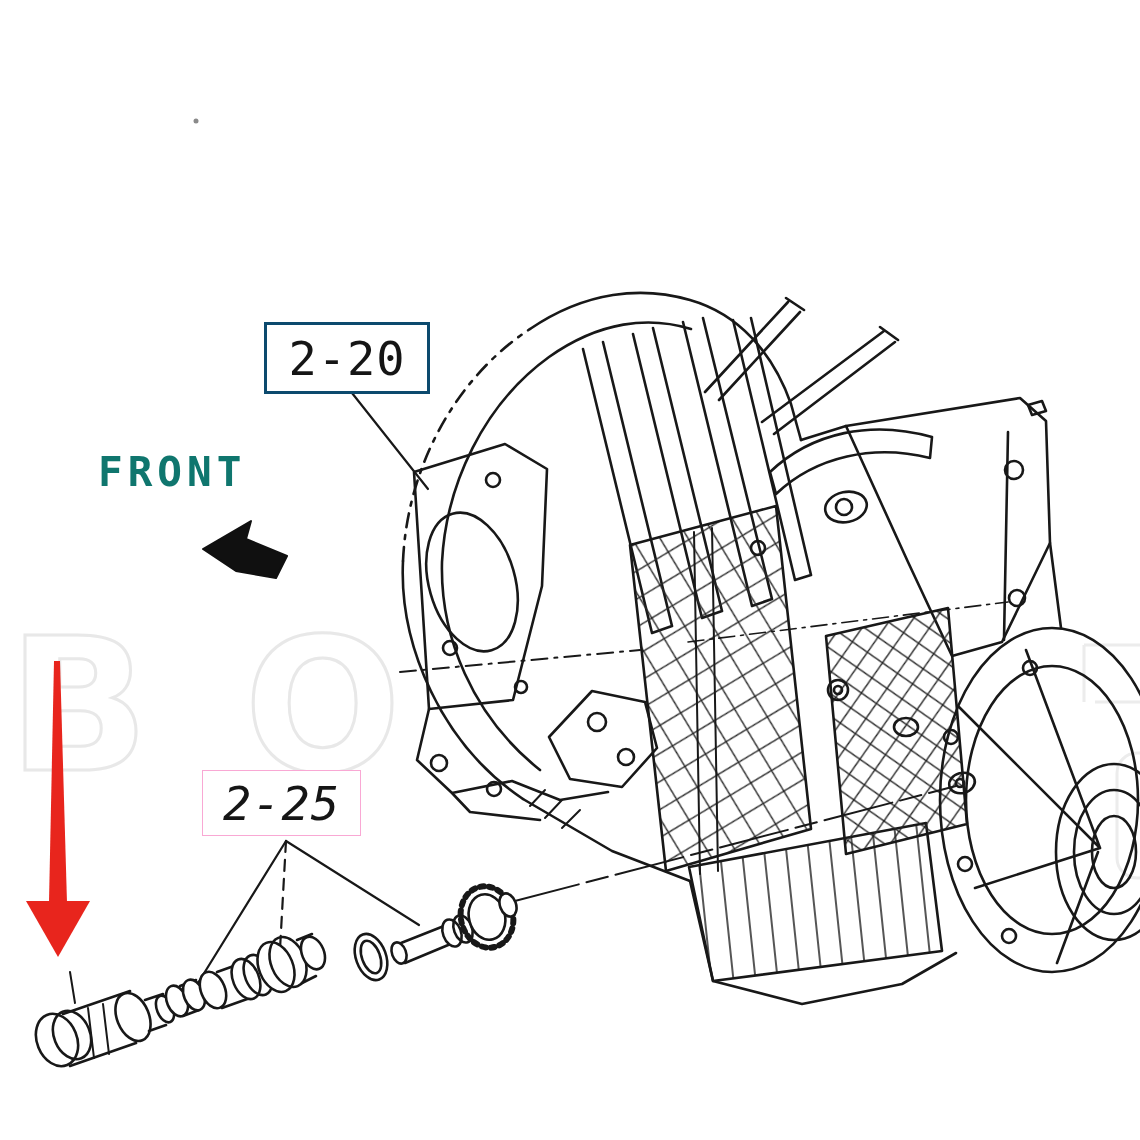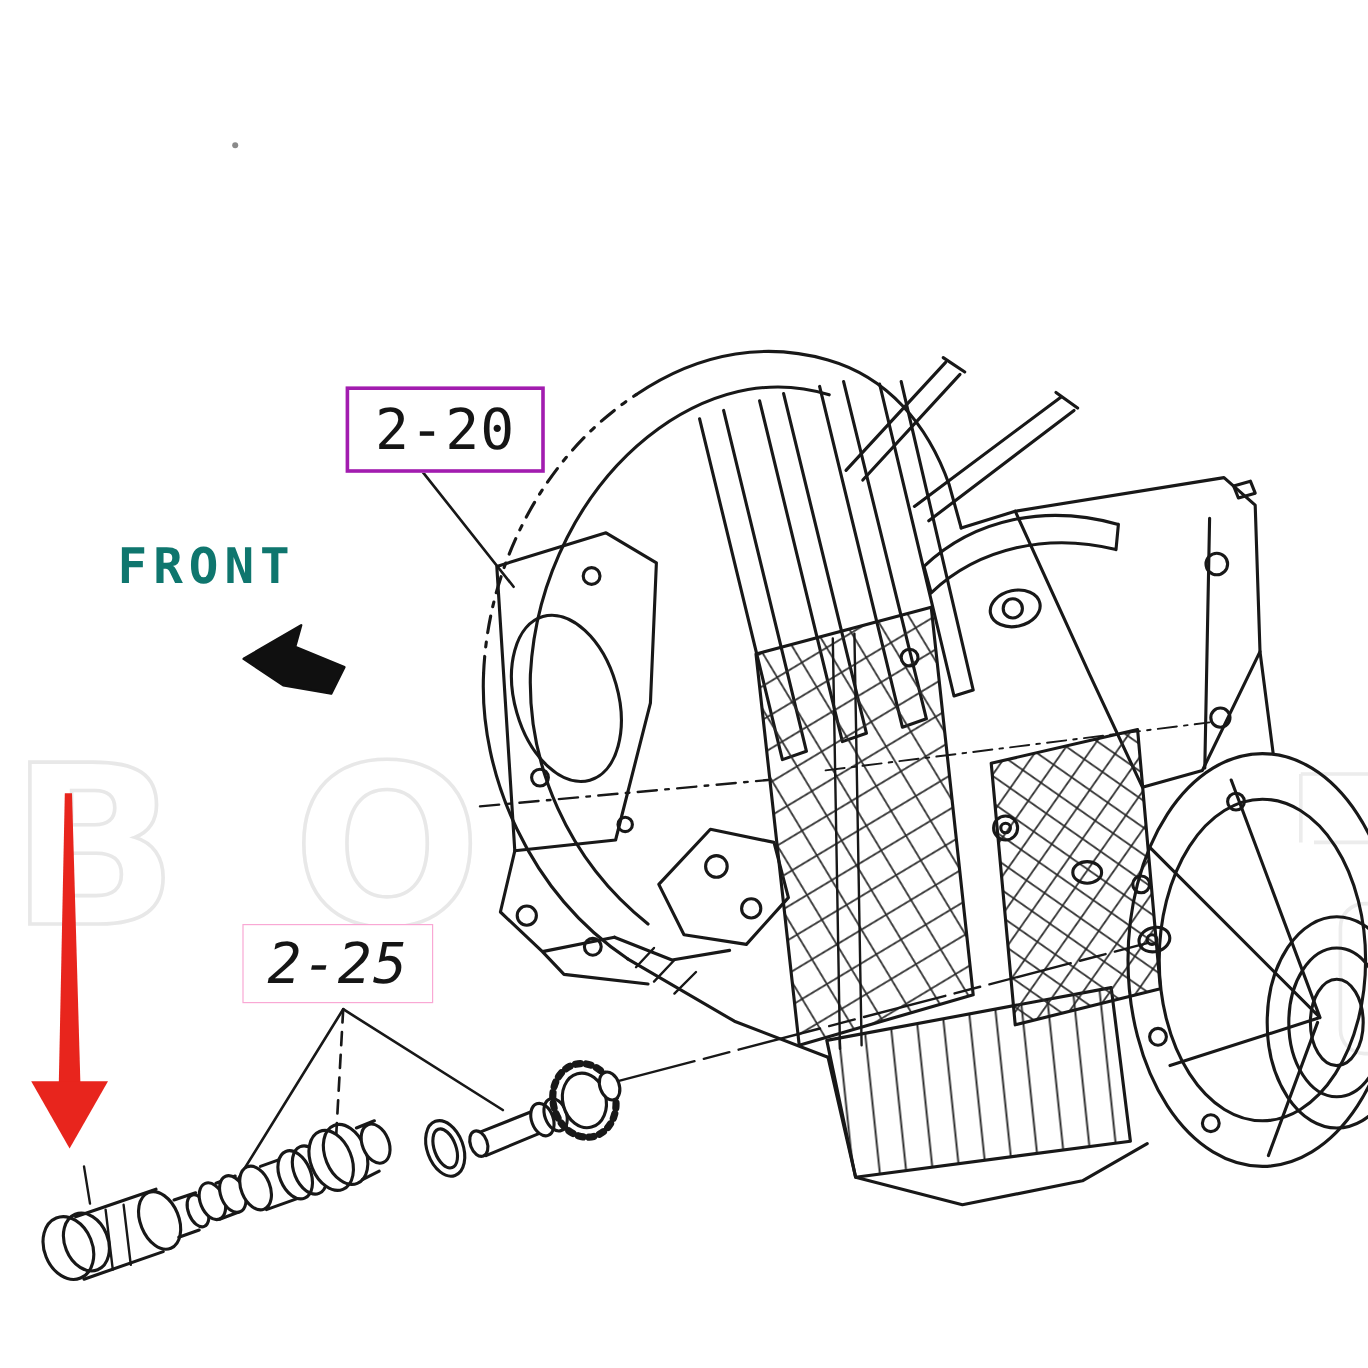--- a/index.html
+++ b/index.html
@@ -4,21 +4,21 @@
 <style>
   html,body{margin:0;padding:0;background:#ffffff;font-family:"DejaVu Sans",sans-serif;}
   #stage{position:relative;width:1140px;height:1140px;background:#ffffff;overflow:hidden;}
   #art{position:absolute;left:0;top:0;}
   .ref-box{
     position:absolute;display:flex;align-items:center;justify-content:center;
     background:#ffffff;color:#151515;
     font-family:"DejaVu Sans Mono","Liberation Mono",monospace;
     font-size:47px;line-height:1;letter-spacing:1px;
   }
-  #ref-upper{left:264px;top:322px;width:160px;height:66px;border:3px solid #a21caf;margin-left:24px;}
+  #ref-upper{left:264px;top:322px;width:160px;height:66px;border:3px solid #0c4a6e;}
   #ref-lower{left:202px;top:770px;width:157px;height:64px;border:1px solid #f9a8d4;font-style:italic;}
   #front-label{
     position:absolute;left:98px;top:452px;color:#0f766e;
     font-family:"DejaVu Sans Mono","Liberation Mono",monospace;
     font-size:41px;line-height:1;letter-spacing:5px;font-weight:bold;
   }
 </style>
 </head>
 <body>
 

